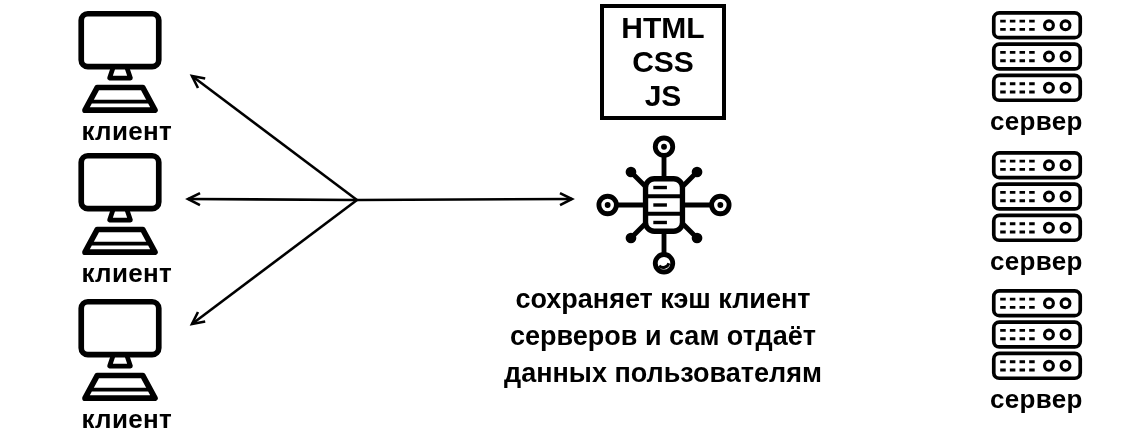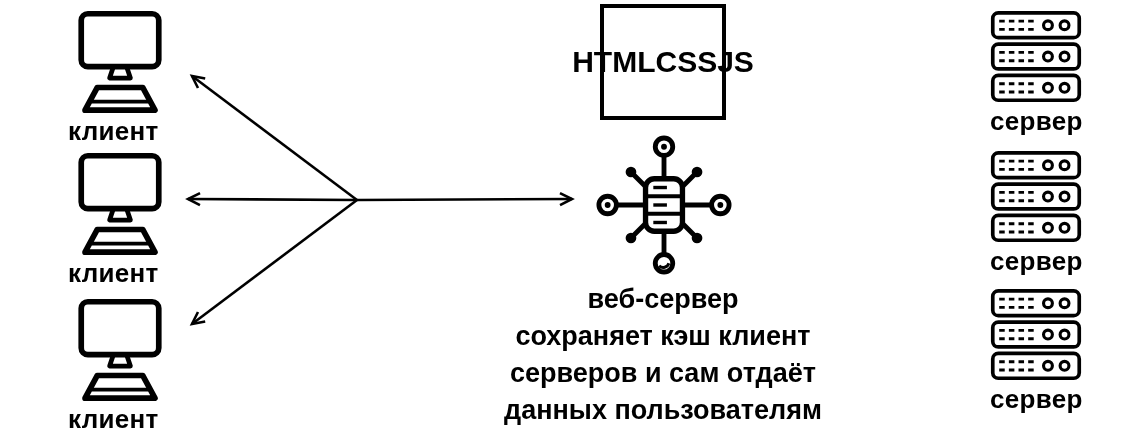--- a/index.html
+++ b/index.html
@@ -7,35 +7,35 @@
   body { font-family:"Liberation Sans", sans-serif; color:#000; }
 
   .canvas {
     position:relative;
     width:1132px;
     height:439px;
     background:#ffffff;
     overflow:hidden;
   }
 
-  .node { position:absolute; display:flex; flex-direction:column; align-items:flex-start; }
+  .node { position:absolute; display:flex; flex-direction:column; align-items:flex-end; }
   .node-label {
     font-weight:bold;
     font-size:26px;
     margin-top:2px;
     letter-spacing:0.3px;
     white-space:nowrap;
   }
 
   .tech-box {
     position:absolute;
     left:600px; top:4px;
     width:126px; height:116px;
     border:4px solid #000;
-    display:flex; flex-direction:row;
+    display:flex; flex-direction:column;
     align-items:center; justify-content:center;
     background:#fff;
   }
   .tech-line { font-weight:bold; font-size:30px; line-height:34px; }
 
   .hub { position:absolute; left:596px; top:135px; }
 
   .caption {
     position:absolute;
     left:398px; top:281px;
@@ -151,21 +151,20 @@
     <path d="M65 134.5 a6 6 0 0 0 10 -2.5" stroke="#000" stroke-width="3" fill="none"></path>
     <rect x="51" y="45" width="38" height="54" rx="9" fill="#fff" stroke="#000" stroke-width="5.5"></rect>
     <line x1="51" y1="63" x2="89" y2="63" stroke="#000" stroke-width="4"></line>
     <line x1="51" y1="81" x2="89" y2="81" stroke="#000" stroke-width="4"></line>
     <line x1="59" y1="54" x2="73" y2="54" stroke="#000" stroke-width="3.5"></line>
     <line x1="59" y1="72" x2="73" y2="72" stroke="#000" stroke-width="3.5"></line>
     <line x1="59" y1="90" x2="73" y2="90" stroke="#000" stroke-width="3.5"></line>
   </svg>
 
   <div class="caption">
-    <div class="caption-line">веб-сервер</div>
     <div class="caption-line">сохраняет кэш клиент</div>
     <div class="caption-line">серверов и сам отдаёт</div>
     <div class="caption-line">данных пользователям</div>
   </div>
 
   <div class="node" style="left:990px; top:10px;">
     <svg width="92" height="94">
         <use href="#icon-server"></use>
       </svg>
     <div class="node-label">сервер</div>

